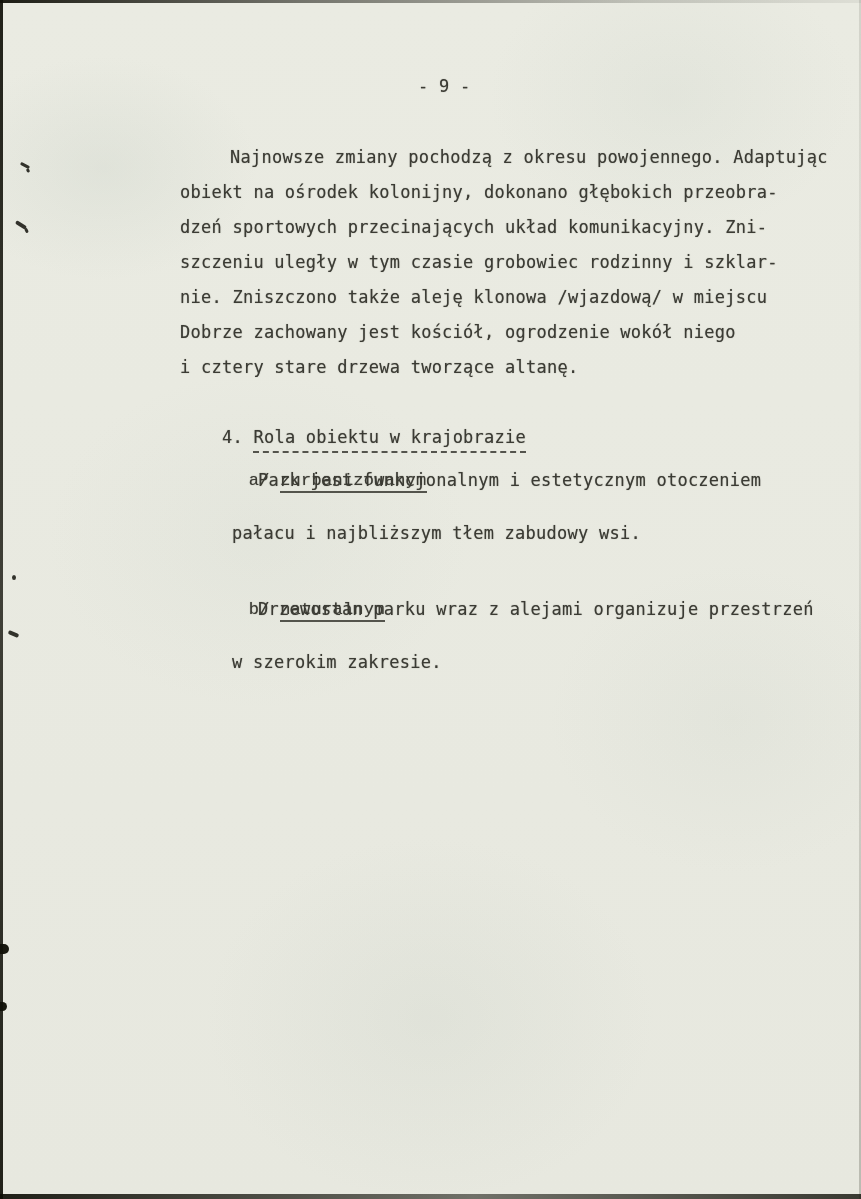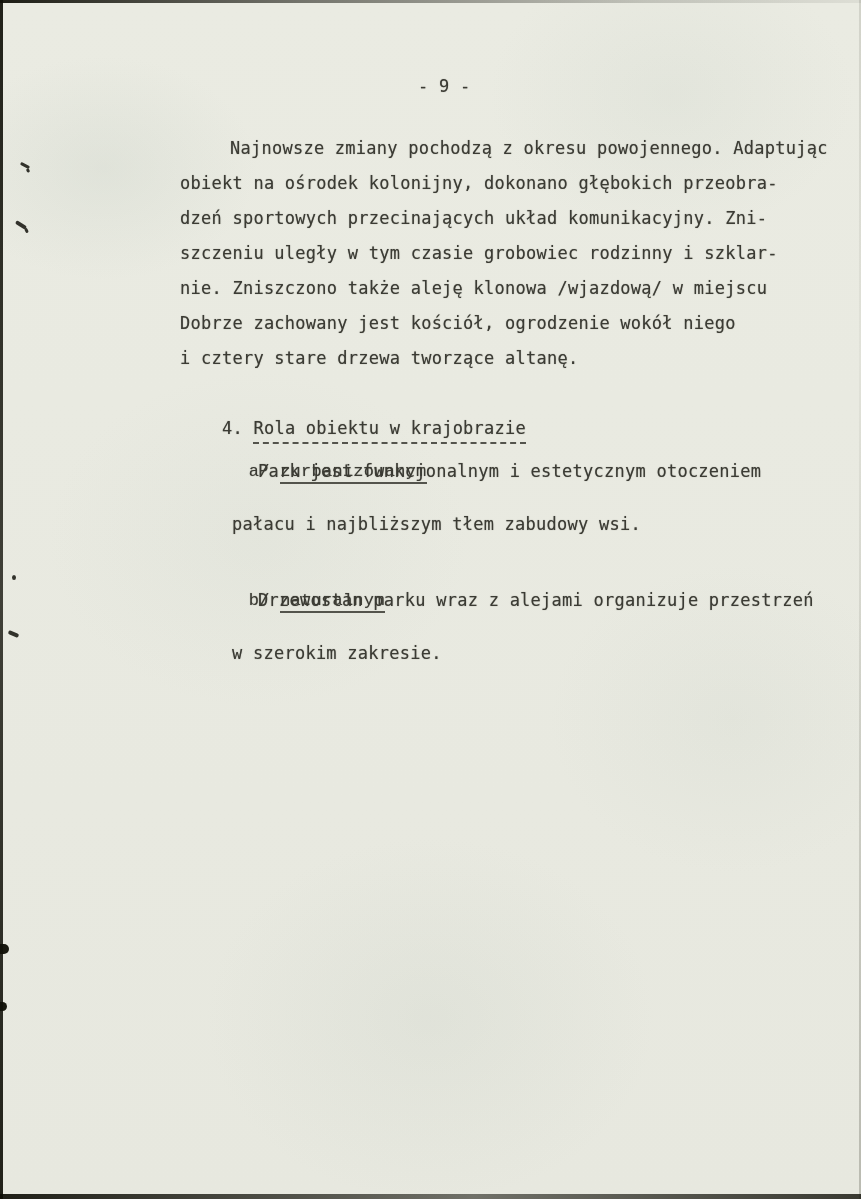--- a/index.html
+++ b/index.html
@@ -25,21 +25,21 @@
     background:linear-gradient(to bottom, rgba(30,30,18,.12), rgba(30,30,18,.04) 30%, rgba(30,30,18,.22) 95%);}
 
   .doc{
     position:absolute;left:180px;top:0;width:681px;z-index:2;
     font-family:"DejaVu Sans Mono", monospace;
     font-size:17px;letter-spacing:.25px;color:#3b3b34;
     text-shadow:0 0 1px rgba(58,58,50,.55);
   }
   .line{height:35px;line-height:35px;white-space:pre;position:relative;}
   .pagenum{margin-top:69px;padding-left:238px;}
-  .first{margin-top:27px;}
+  .first{margin-top:36px;}
   .ind2{padding-left:27px;font-family:Liberation Mono, monospace;}
   .ind4{padding-left:52px;margin-top:18px;}
   .ind5{padding-left:50px;}
   .ind6{padding-left:78px;}
   .gap8{margin-top:8px;}
   .gap6{margin-top:6px;}
   .gap12{margin-top:0;}
   .u-solid{border-bottom:2px solid rgba(58,58,50,.85);padding-bottom:1px;}
   .u-dash{border-bottom:2px dashed rgba(58,58,50,.85);padding-bottom:4px;}
   .magenta{color:#c23d96;font-weight:bold;text-shadow:0 0 1px rgba(194,61,150,.4);}

